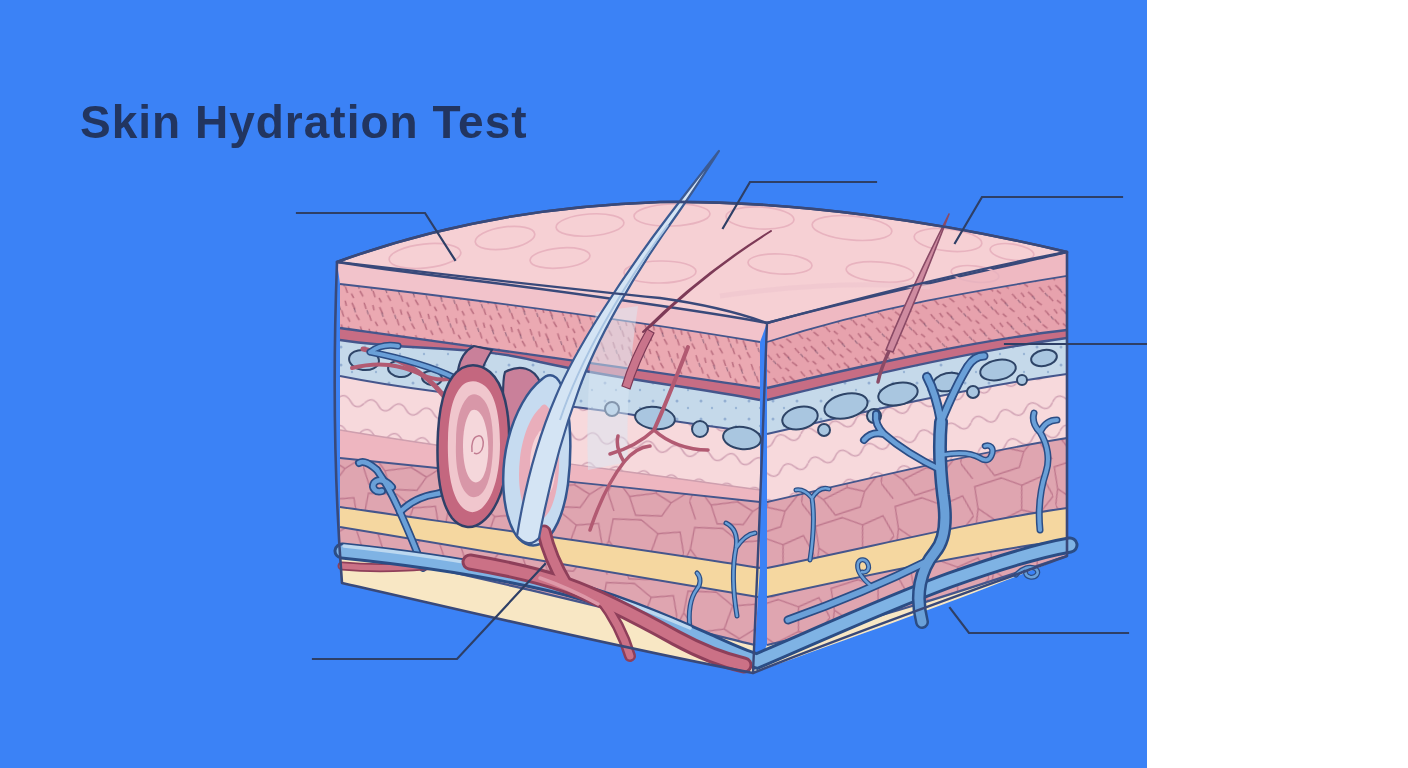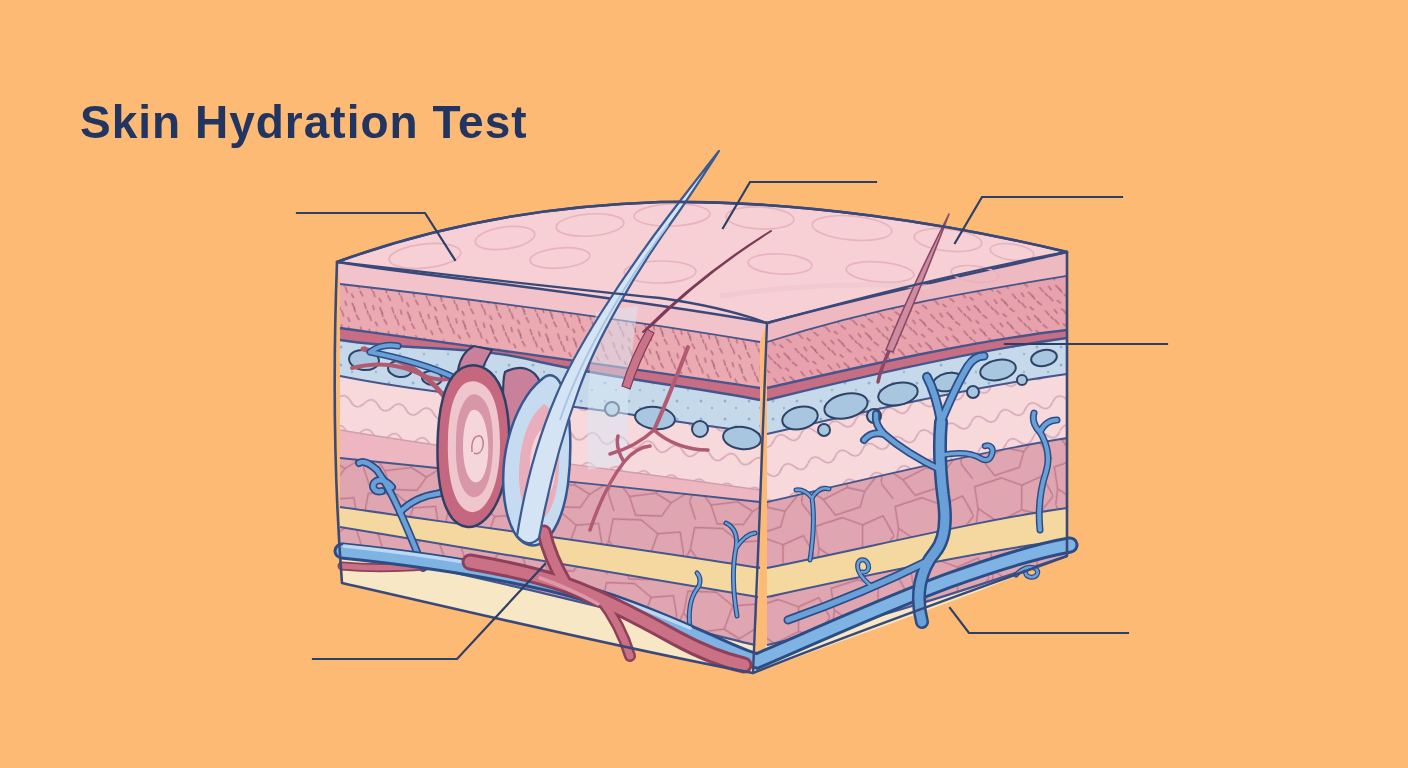--- a/index.html
+++ b/index.html
@@ -1,16 +1,16 @@
 <!DOCTYPE html>
 <html><head>
 <meta charset="utf-8">
 <style>
   html,body{margin:0;padding:0;background:#ffffff;}
-  .stage{position:relative;width:1408px;height:768px;background:#fdba74;overflow:hidden;
+  .stage{position:relative;width:1147px;height:768px;background:#3b82f6;overflow:hidden;
          font-family:"Liberation Sans", sans-serif;}
   svg{display:block;}
   text.title{font-family:"Liberation Sans", sans-serif;font-weight:bold;font-size:46px;letter-spacing:1px;}
 </style>
 </head>
 <body>
 
 <div class="stage">
 <svg width="1408" height="768" viewBox="0 0 1408 768">
   <defs>

